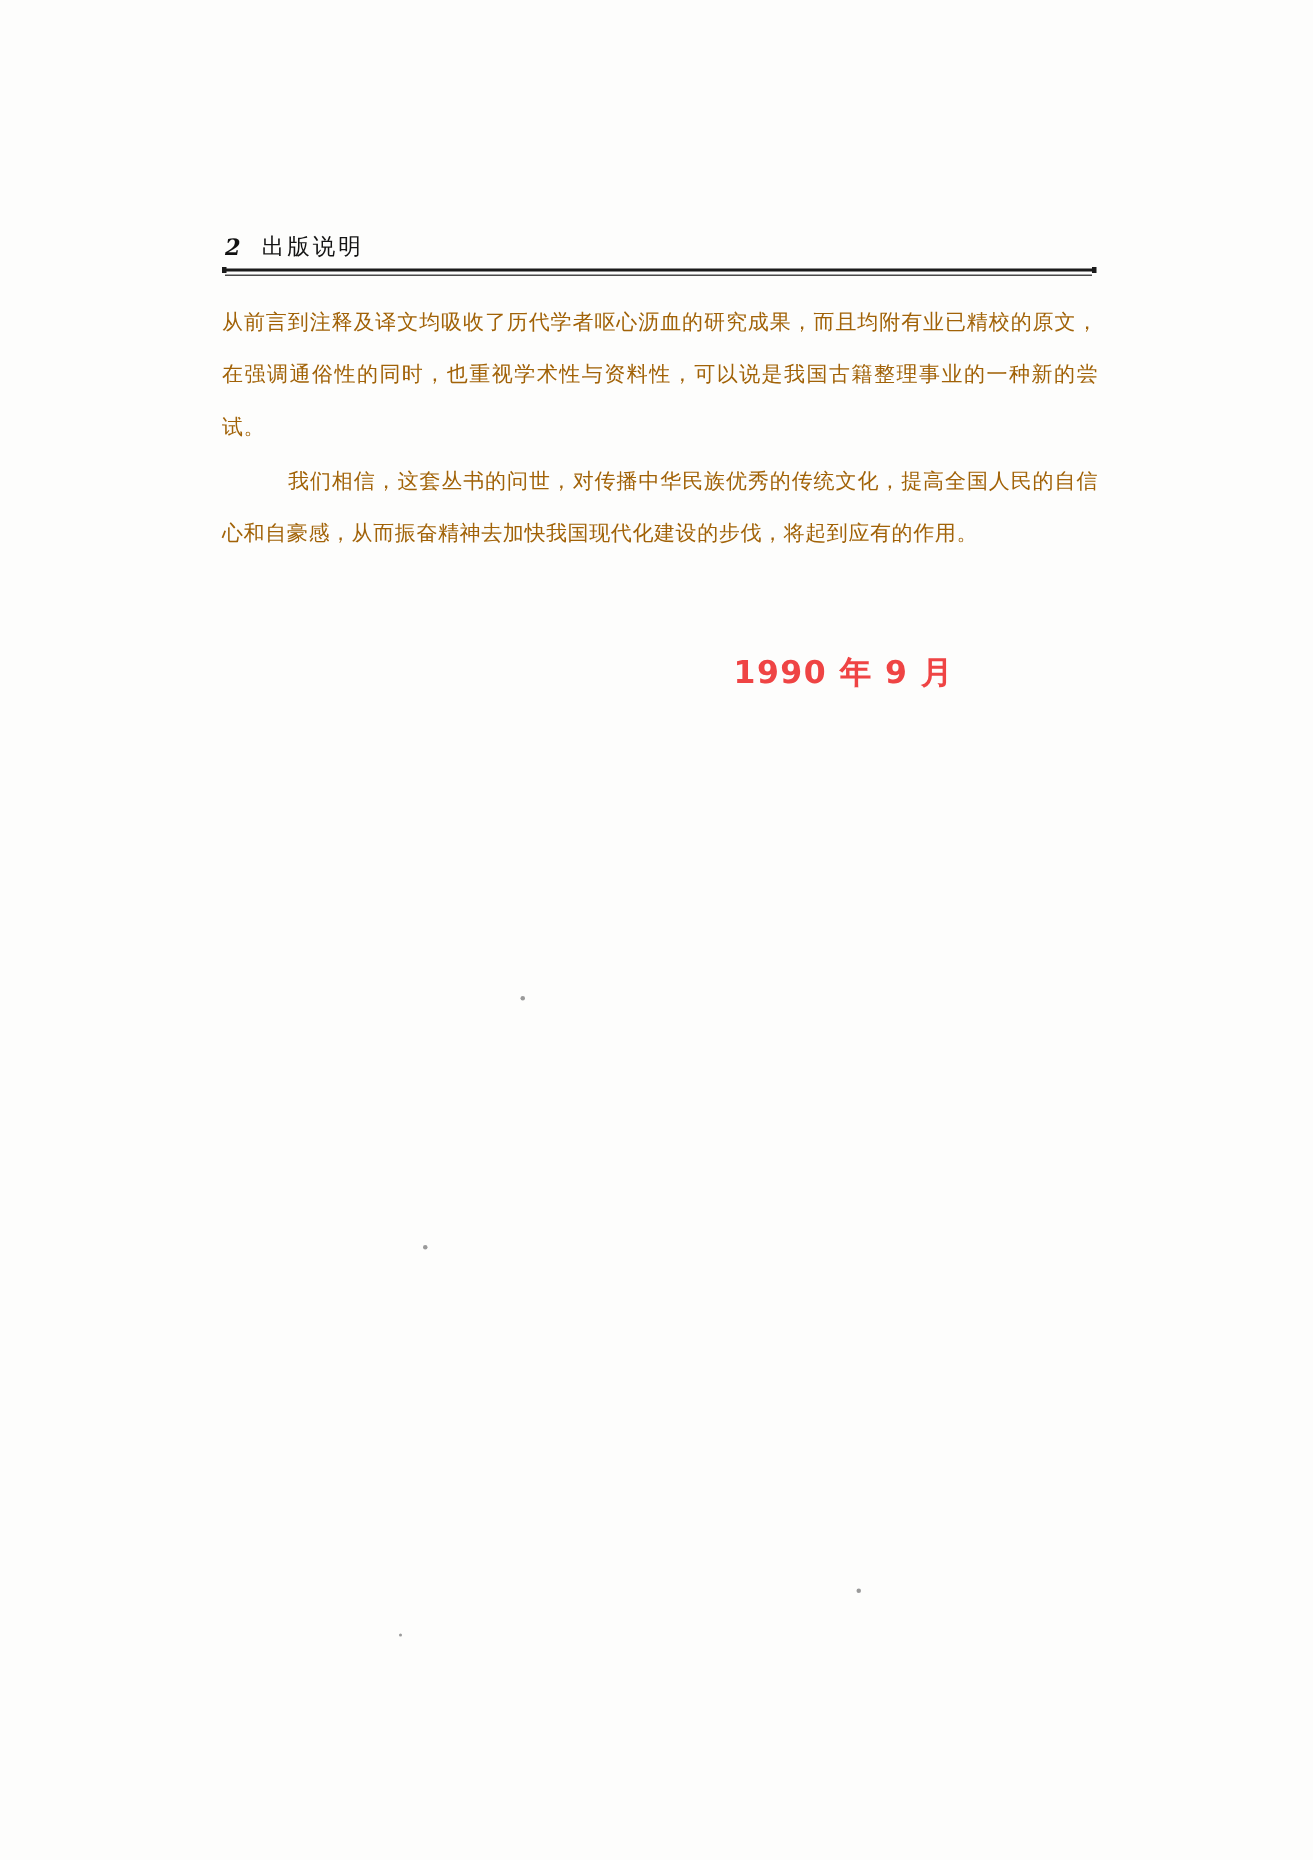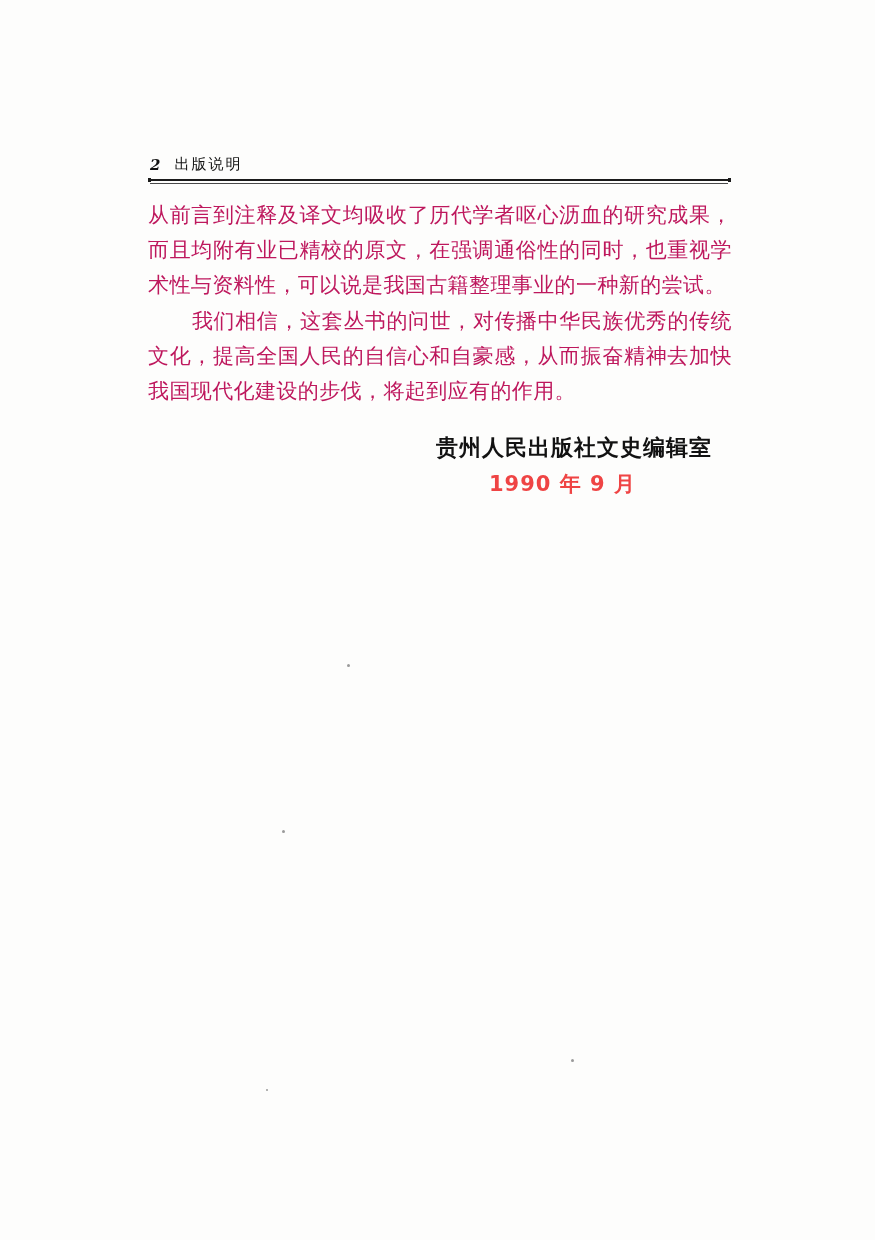--- a/index.html
+++ b/index.html
@@ -88,23 +88,23 @@
 
   
   .body-block {
     position: absolute;
     left: 148px;
     top: 198px;
     width: 584px;
   }
   .para {
     font-family: "DejaVu Sans", sans-serif;
-    font-size: 21px;
+    font-size: 14px;
     line-height: 35px;
-    color: #be185d;
+    color: #a16207;
     text-align: justify;
     text-justify: inter-character;
     letter-spacing: 0.4px;
     margin: 0 0 1px 0;
   }
   .para.indent {
     text-indent: 44px;
   }
 
   
@@ -159,21 +159,20 @@
   <div class="rule-dot-right"></div>
   <div class="rule-thick"></div>
   <div class="rule-thin"></div>
 
   <div class="body-block">
     <p class="para">从前言到注释及译文均吸收了历代学者呕心沥血的研究成果，而且均附有业已精校的原文，在强调通俗性的同时，也重视学术性与资料性，可以说是我国古籍整理事业的一种新的尝试。</p>
     <p class="para indent">我们相信，这套丛书的问世，对传播中华民族优秀的传统文化，提高全国人民的自信心和自豪感，从而振奋精神去加快我国现代化建设的步伐，将起到应有的作用。</p>
   </div>
 
   <div class="signature">
-    <div class="sig-org">贵州人民出版社文史编辑室</div>
     <div class="sig-date">1990 年 9 月</div>
   </div>
 
   <div class="speck s1"></div>
   <div class="speck s2"></div>
   <div class="speck s3"></div>
   <div class="speck s4"></div>
 
 </div>
 

